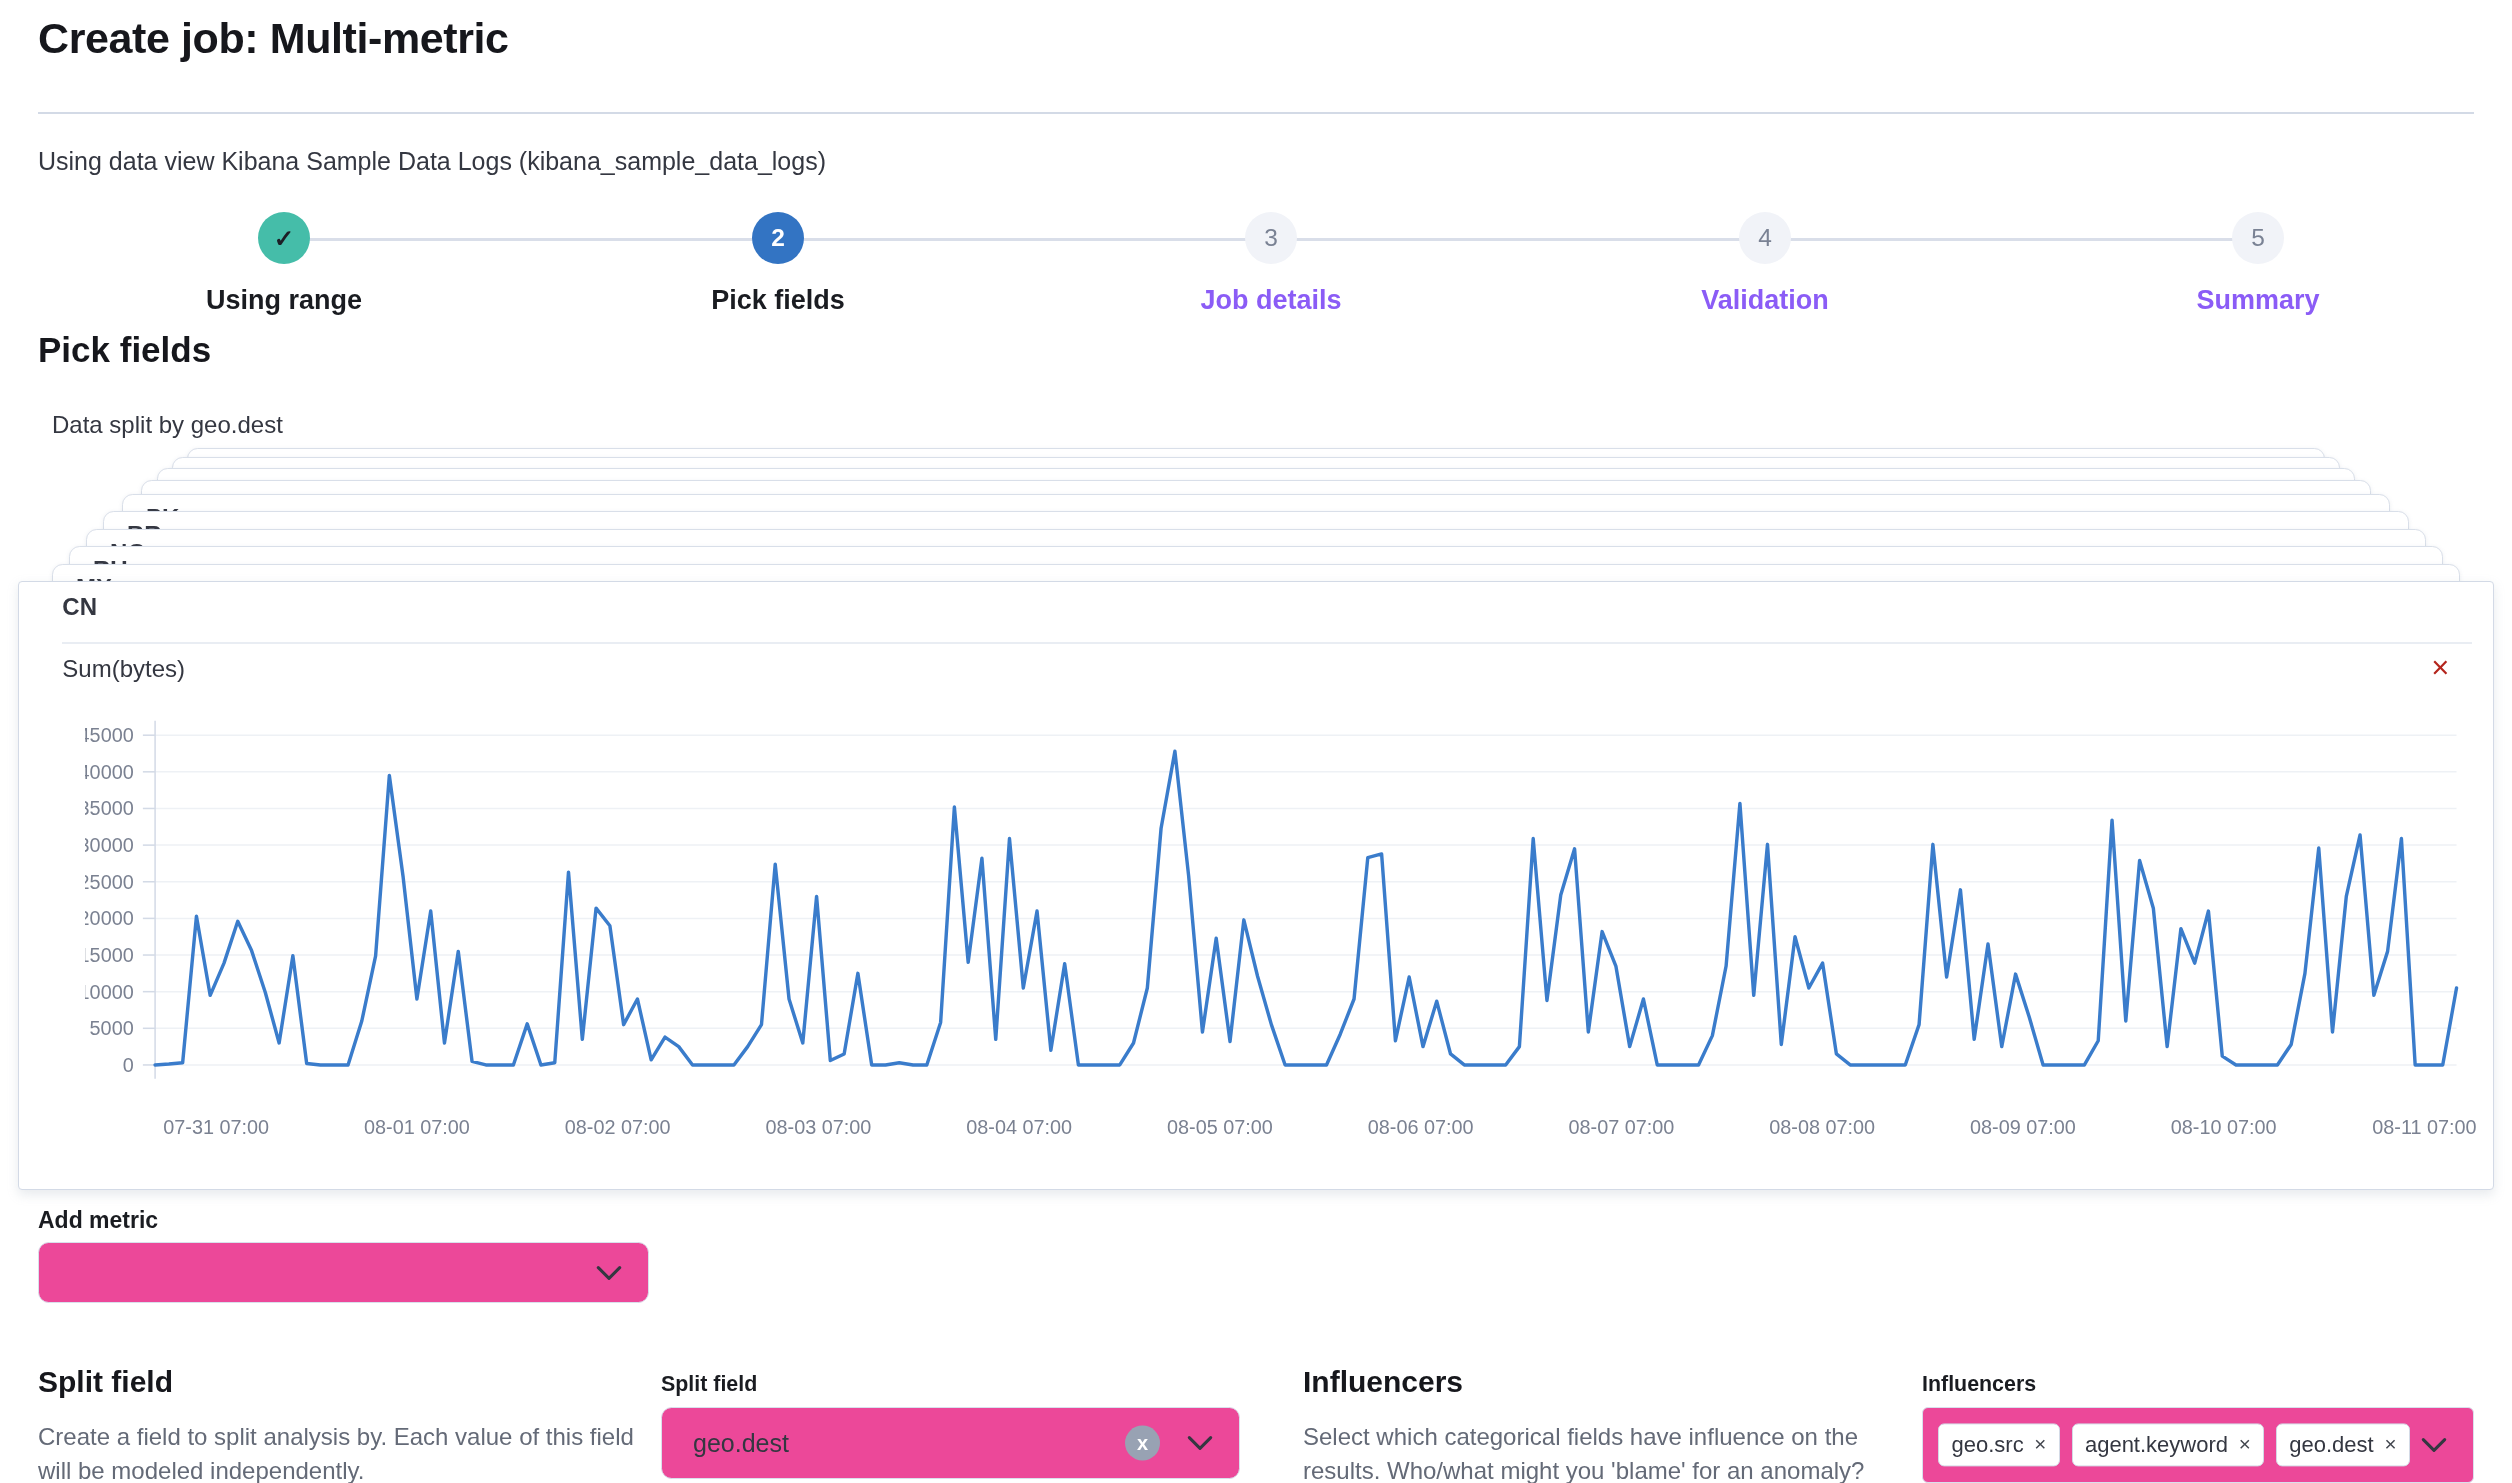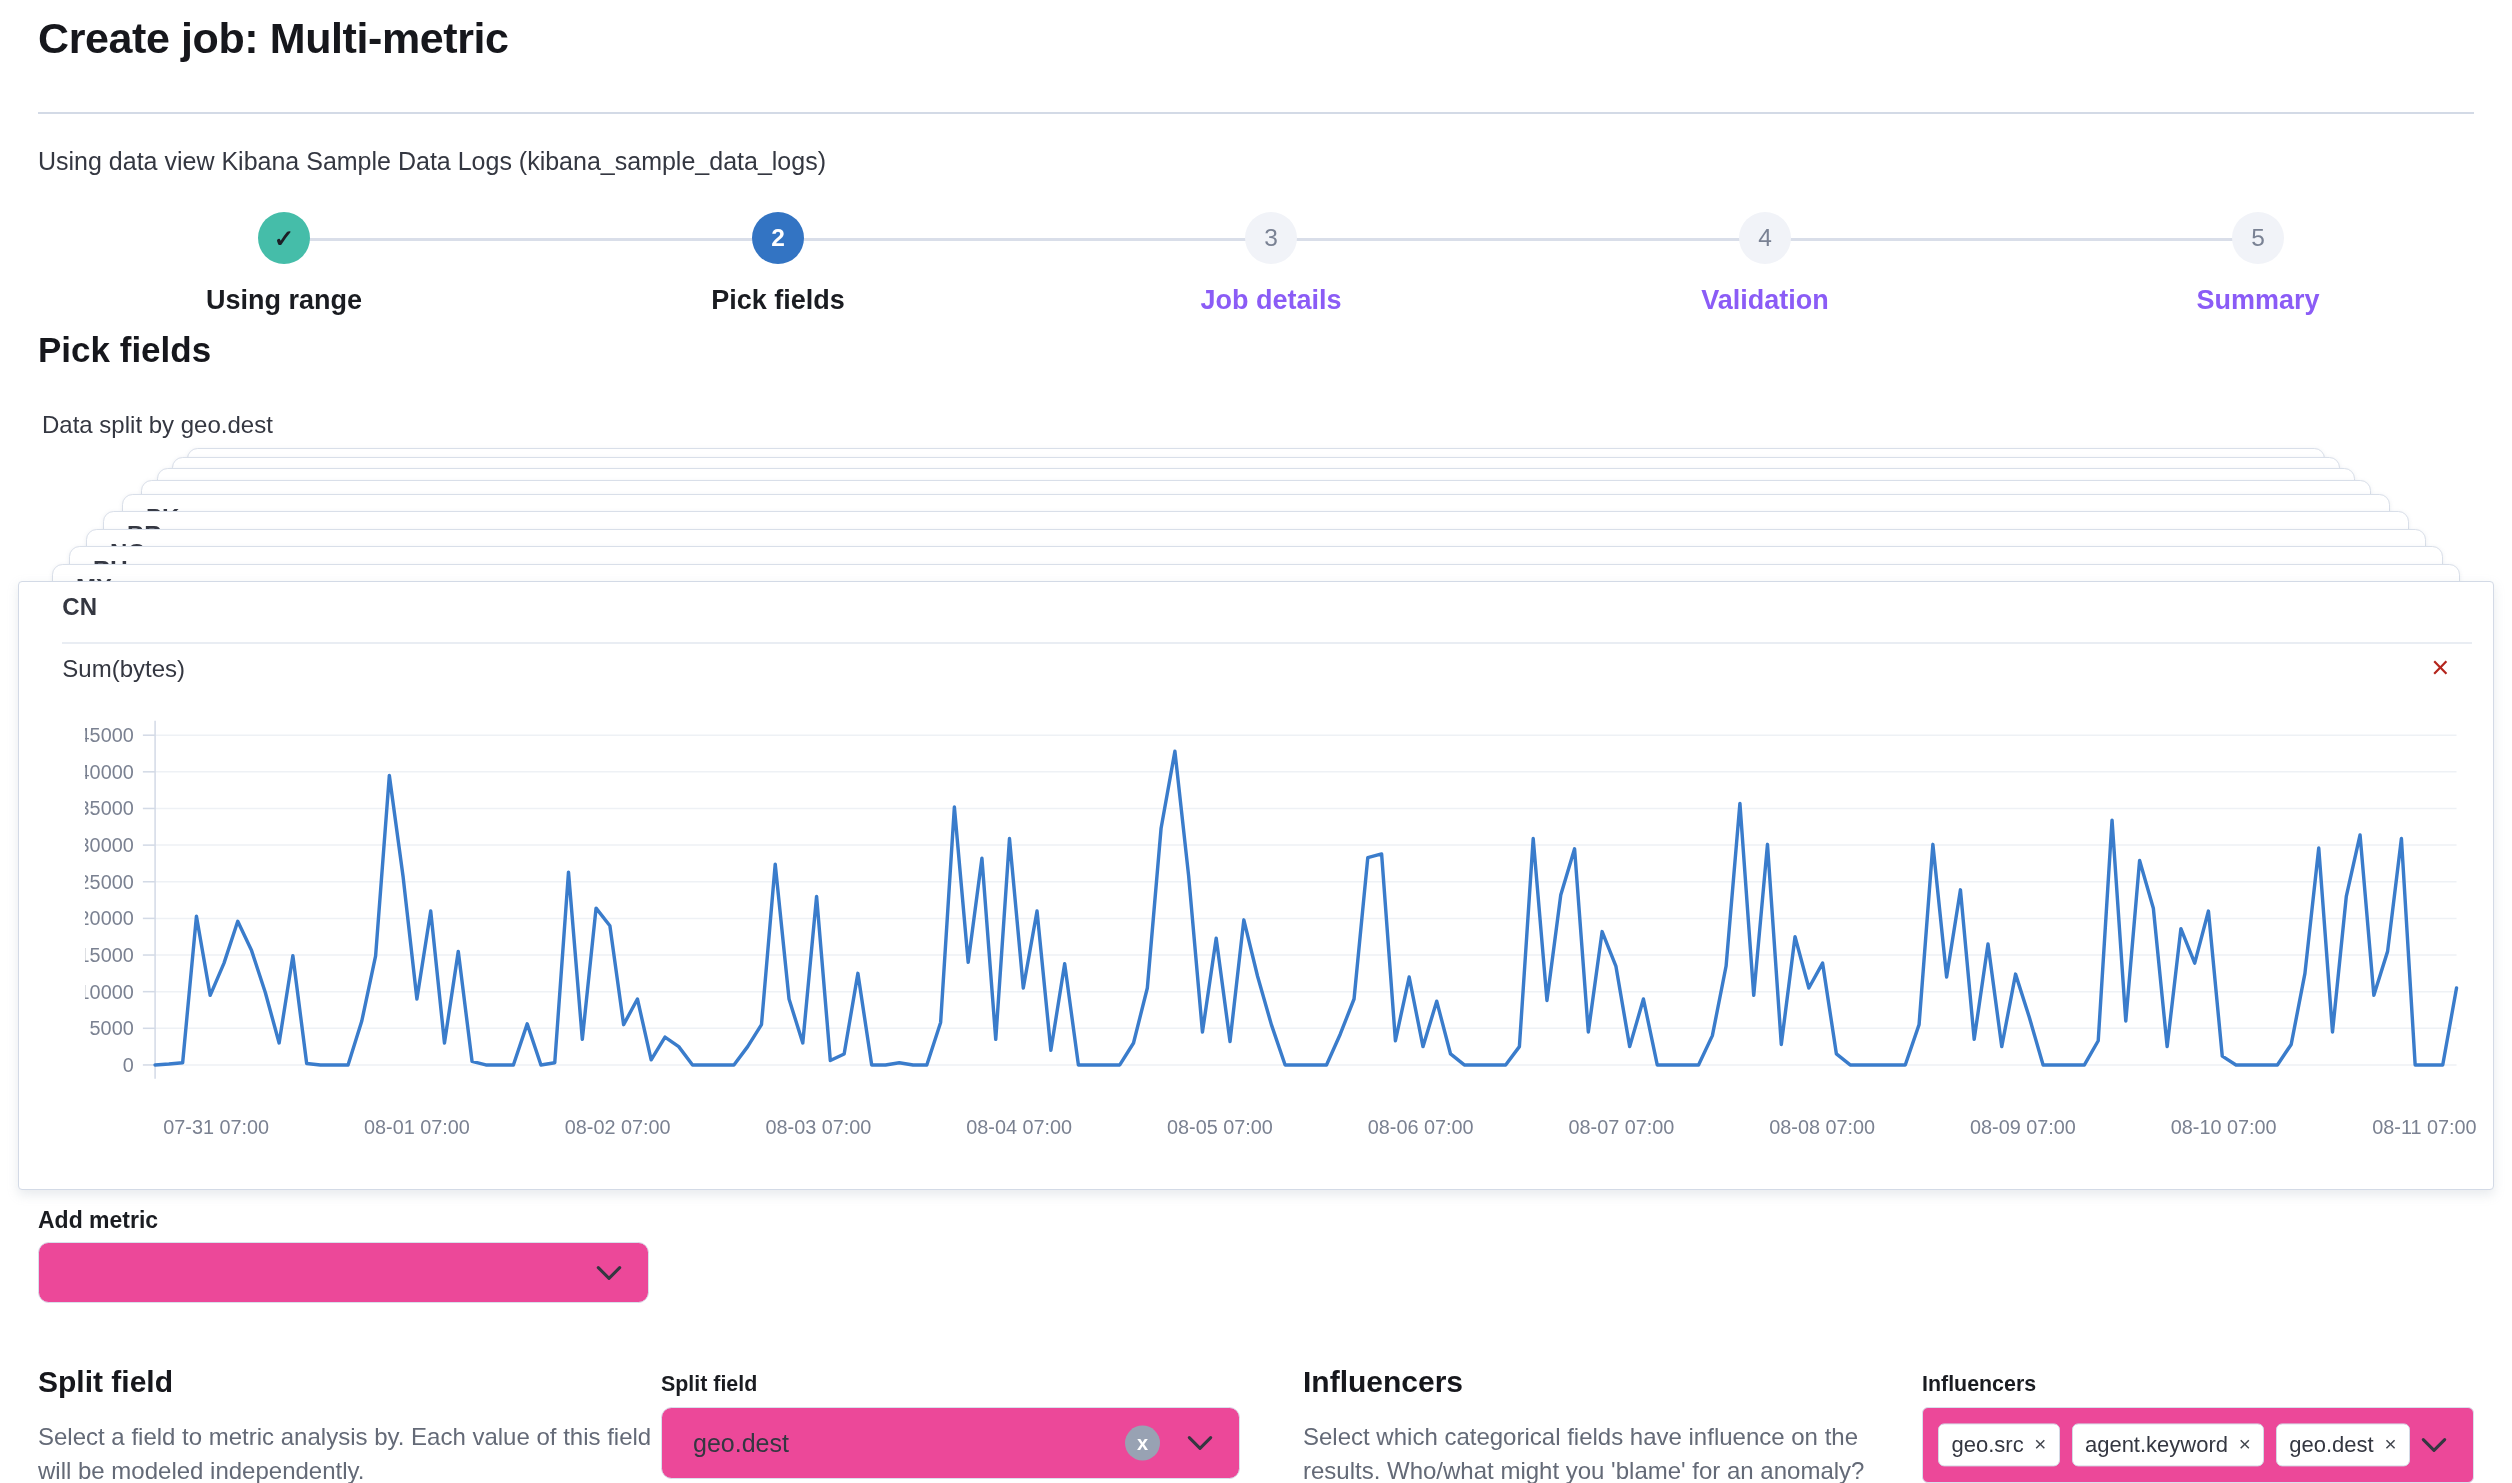--- a/index.html
+++ b/index.html
@@ -15,21 +15,21 @@
   .steps-connector { position: absolute; left: 284px; top: 238px; width: 1974px; height: 3.1px; background: #d9dee9; }
   .step { position: absolute; top: 212px; width: 336px; text-align: center; cursor: pointer; }
   .step-circle { width: 52px; height: 52px; border-radius: 50%; margin: 0 auto; display: flex; align-items: center; justify-content: center; font-size: 24.5px; font-weight: 700; position: relative; }
   .step-done .step-circle { background: #45bda9; color: #1d1f26; }
   .step-active .step-circle { background: #3374c3; color: #ffffff; }
   .step-future .step-circle { background: #f1f3f8; color: #7a8294; font-weight: 400; }
   .step-label { margin-top: 21.4px; font-size: 27px; font-weight: 700; color: #1a1c21; }
   .step-future .step-label { color: #8b5cf6; }
 
   .section-heading { position: absolute; left: 38px; top: 330px; font-size: 35px; font-weight: 700; color: #16171c; }
-  .split-note { position: absolute; left: 42px; top: 411px; font-size: 24px; color: #343741; }
+  .split-note { position: absolute; left: 52px; top: 411px; font-size: 24px; color: #343741; }
 
   
   .bg-card { position: absolute; height: 92px; background: #ffffff; border: 1.5px solid #d9dfe9; border-radius: 10.7px; box-shadow: 0 1.5px 4.6px rgba(152,162,179,0.18); }
   .bg-card .bg-card-label { position: absolute; left: 23px; top: 9.2px; font-size: 24px; font-weight: 700; color: #343741; }
 
   .main-card { position: absolute; left: 18.3px; top: 581px; width: 2476px; height: 609px; background: #ffffff; border: 1.5px solid #d3dae6; border-radius: 4px; box-shadow: 0 4.6px 10.7px rgba(152,162,179,0.22); }
   .card-title { position: absolute; left: 43px; top: 10.7px; font-size: 24px; font-weight: 700; color: #343741; }
   .card-divider { position: absolute; left: 43px; right: 21.4px; top: 60px; height: 1.5px; background: #e9edf3; }
   .metric-label { position: absolute; left: 43px; top: 73px; font-size: 24px; color: #343741; }
   .close-btn { position: absolute; right: 44px; top: 70px; font-size: 31px; color: #b4251d; cursor: pointer; line-height: 1; font-weight: 400; }
@@ -174,21 +174,21 @@
     <span class="chevron">
       <svg width="26" height="17" viewBox="0 0 34 22">
           <polyline points="3,4 17,18 31,4" fill="none" stroke="#343741" stroke-width="4" stroke-linecap="round" stroke-linejoin="round"></polyline>
         </svg>
     </span>
   </div>
 
   <div id="split-desc-col">
     <div class="col-desc-heading">Split field</div>
     <div class="col-desc-text">
-      <span>Select a field to metric analysis by. Each value of this field</span><br>
+      <span>Create a field to split analysis by. Each value of this field</span><br>
       <span>will be modeled independently.</span>
     </div>
   </div>
 
   <div id="split-field-label" class="field-label">Split field</div>
   <div class="select-box split-combo">
     <span class="combo-value">geo.dest</span>
     <span class="clear-btn">x</span>
     <span class="chevron">
       <svg width="26" height="17" viewBox="0 0 34 22">

